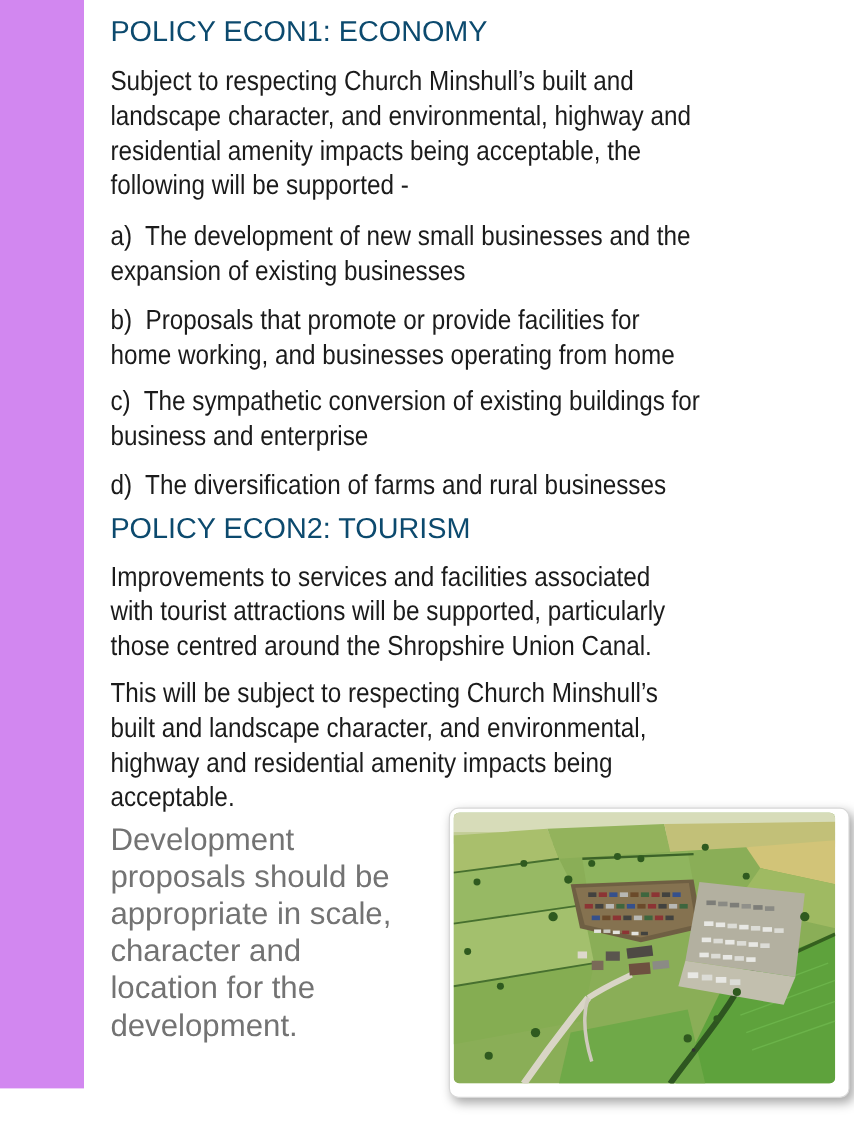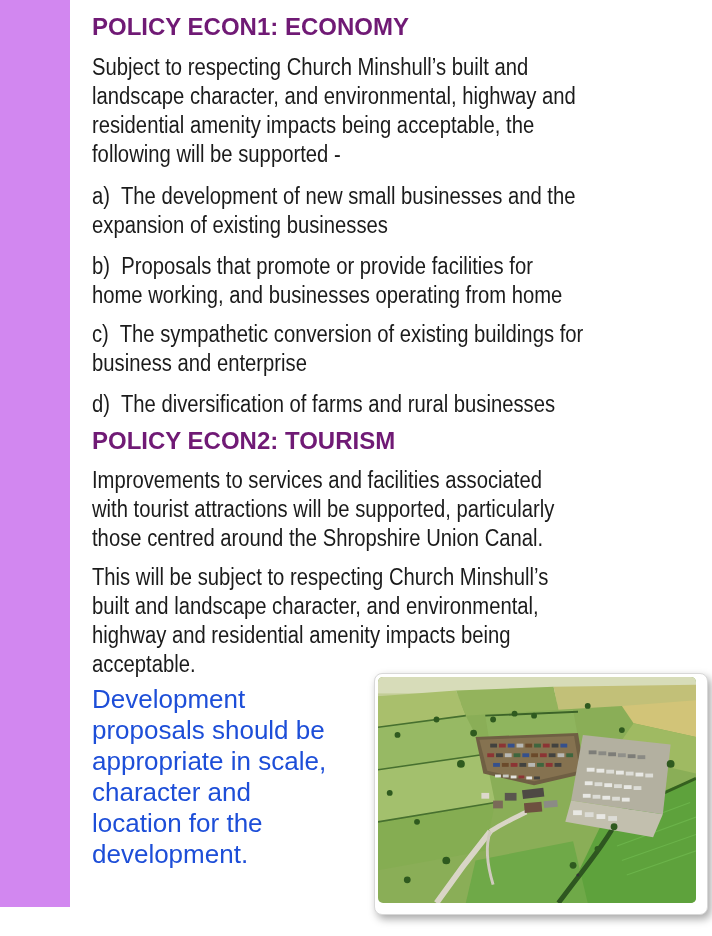--- a/index.html
+++ b/index.html
@@ -26,22 +26,22 @@
   }
   .content {
     position: absolute;
     left: 92px;
     top: 12px;
     width: 606px;
   }
   .policy-heading {
     font-size: 24px;
     line-height: 29px;
-    font-weight: bold;
-    color: #701a75;
+    font-weight: normal;
+    color: #0c4a6e;
     margin: 0;
     white-space: pre-wrap;
   }
   .para {
     font-size: 23px;
     line-height: 29px;
     margin: 0;
     white-space: pre-wrap;
     transform: scaleX(0.88);
     transform-origin: 0 0;
@@ -51,21 +51,21 @@
   .mt10 { margin-top: 10px; }
   .mt11 { margin-top: 11px; }
   .mt19 { margin-top: 7px; }
   .para-wide {
     font-size: 26px;
     line-height: 31px;
     margin: 5px 0 0 0;
     white-space: pre-wrap;
     width: 300px;
     transform: none;
-    color: #1d4ed8;
+    color: #737373;
   }
   .photo-frame {
     position: absolute;
     left: 374px;
     top: 673px;
     width: 326px;
     height: 234px;
     background: #ffffff;
     padding: 3px;
     border: 1px solid #d8d8d8;

